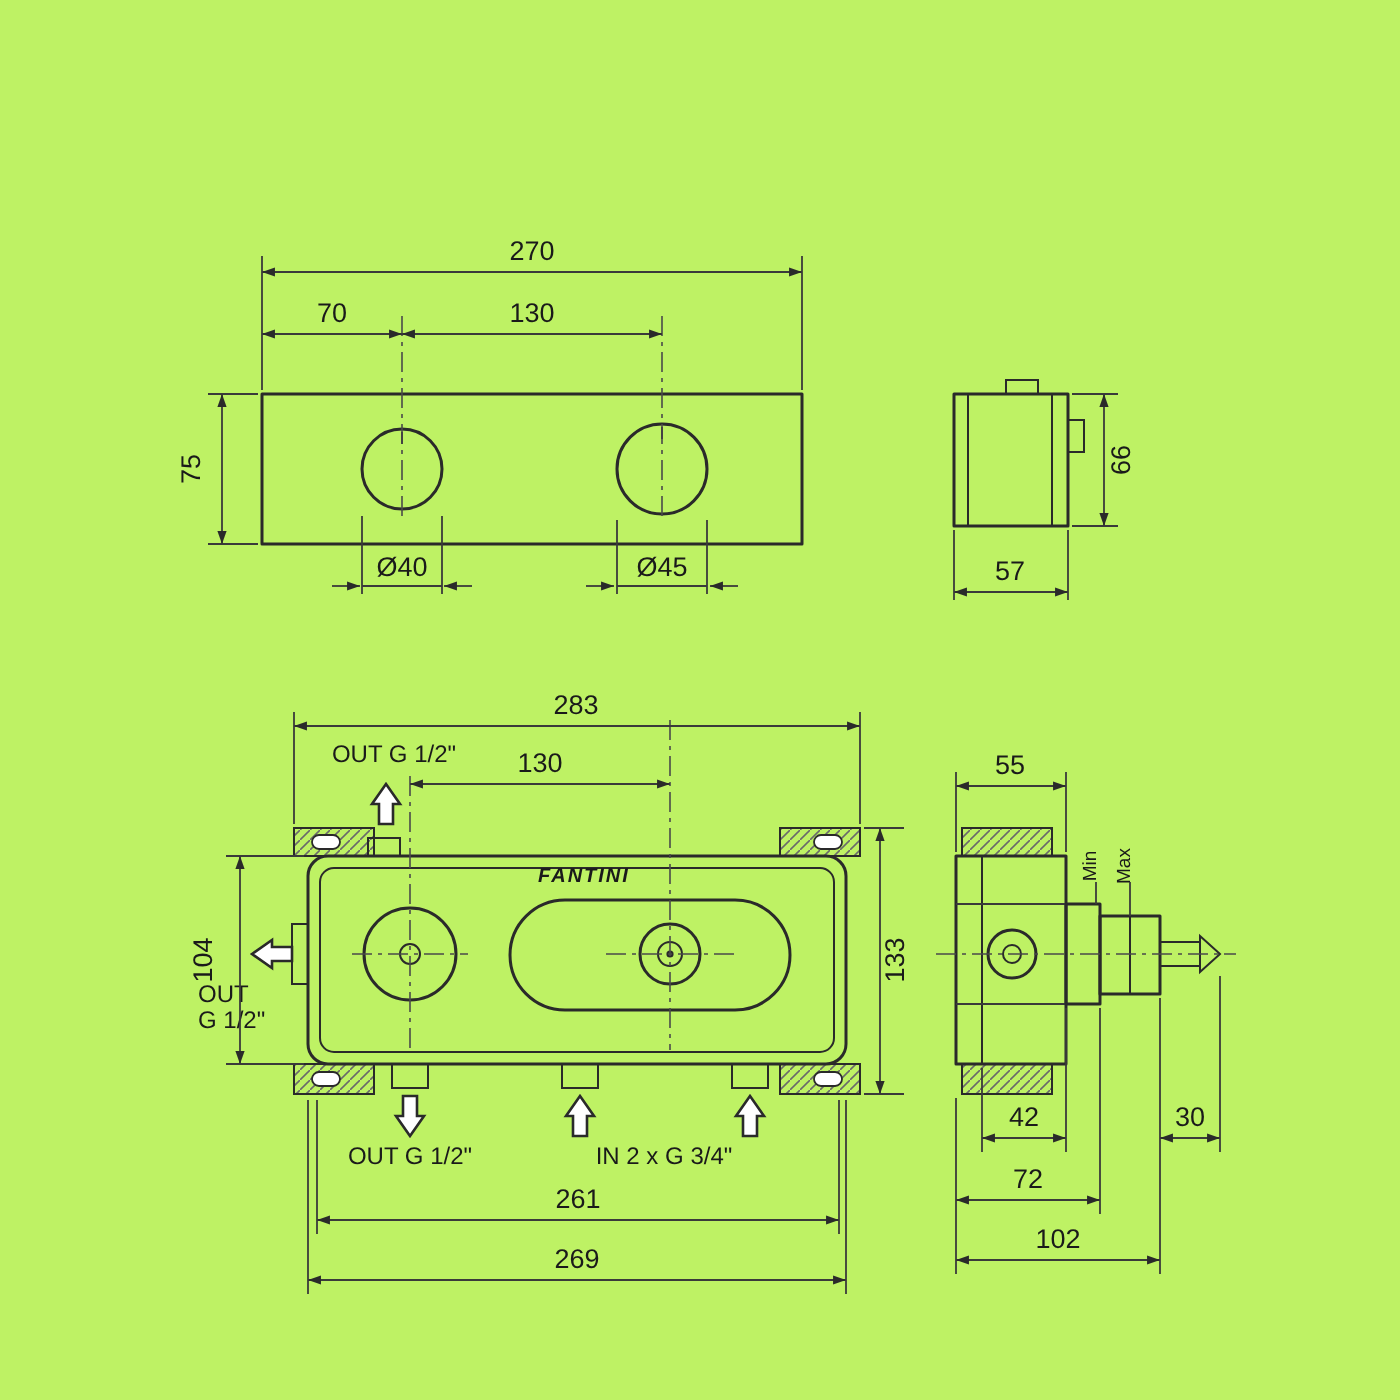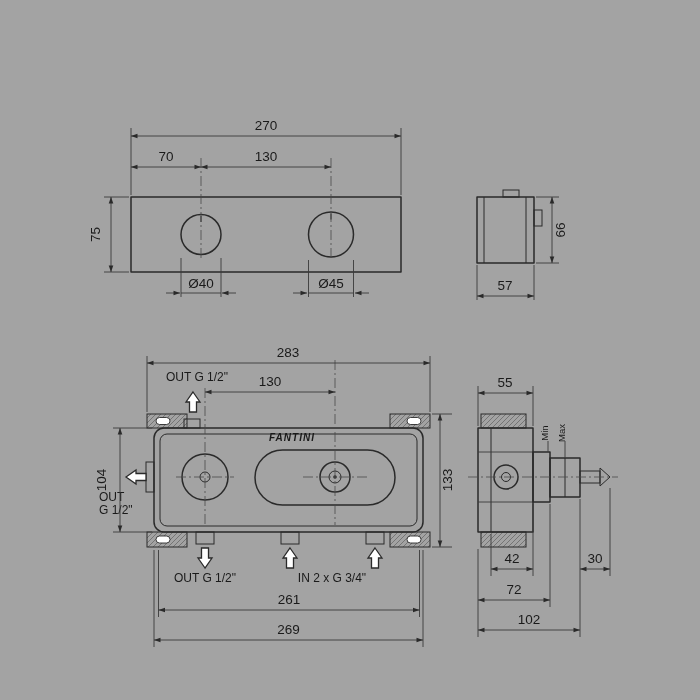--- a/index.html
+++ b/index.html
@@ -1,16 +1,16 @@
 <!DOCTYPE html>
 <html><head>
 <meta charset="utf-8">
 <style>
   html,body{margin:0;padding:0;background:#ffffff;}
-  #stage{position:relative;width:700px;height:700px;background:#a3a3a3;overflow:hidden;
+  #stage{position:relative;width:700px;height:700px;background:#bef264;overflow:hidden;
          font-family:"Liberation Sans", sans-serif;}
   svg{position:absolute;left:0;top:0;}
   .obj{stroke:#2a2a2a;stroke-width:1.5;fill:none;stroke-linejoin:round;}
   .obj2{stroke:#2a2a2a;stroke-width:1;fill:none;}
   .thin{stroke:#3a3a3a;stroke-width:0.9;fill:none;}
   .dim{stroke:#3a3a3a;stroke-width:0.9;fill:none;}
   .cl{stroke:#4a4a4a;stroke-width:0.8;fill:none;stroke-dasharray:10 3 2 3;}
   .hatchbox{stroke:#2a2a2a;stroke-width:1;}
   .slot{fill:#ffffff;stroke:#2a2a2a;stroke-width:0.9;}
   .flow{fill:#ffffff;stroke:#2a2a2a;stroke-width:1.3;stroke-linejoin:miter;}

